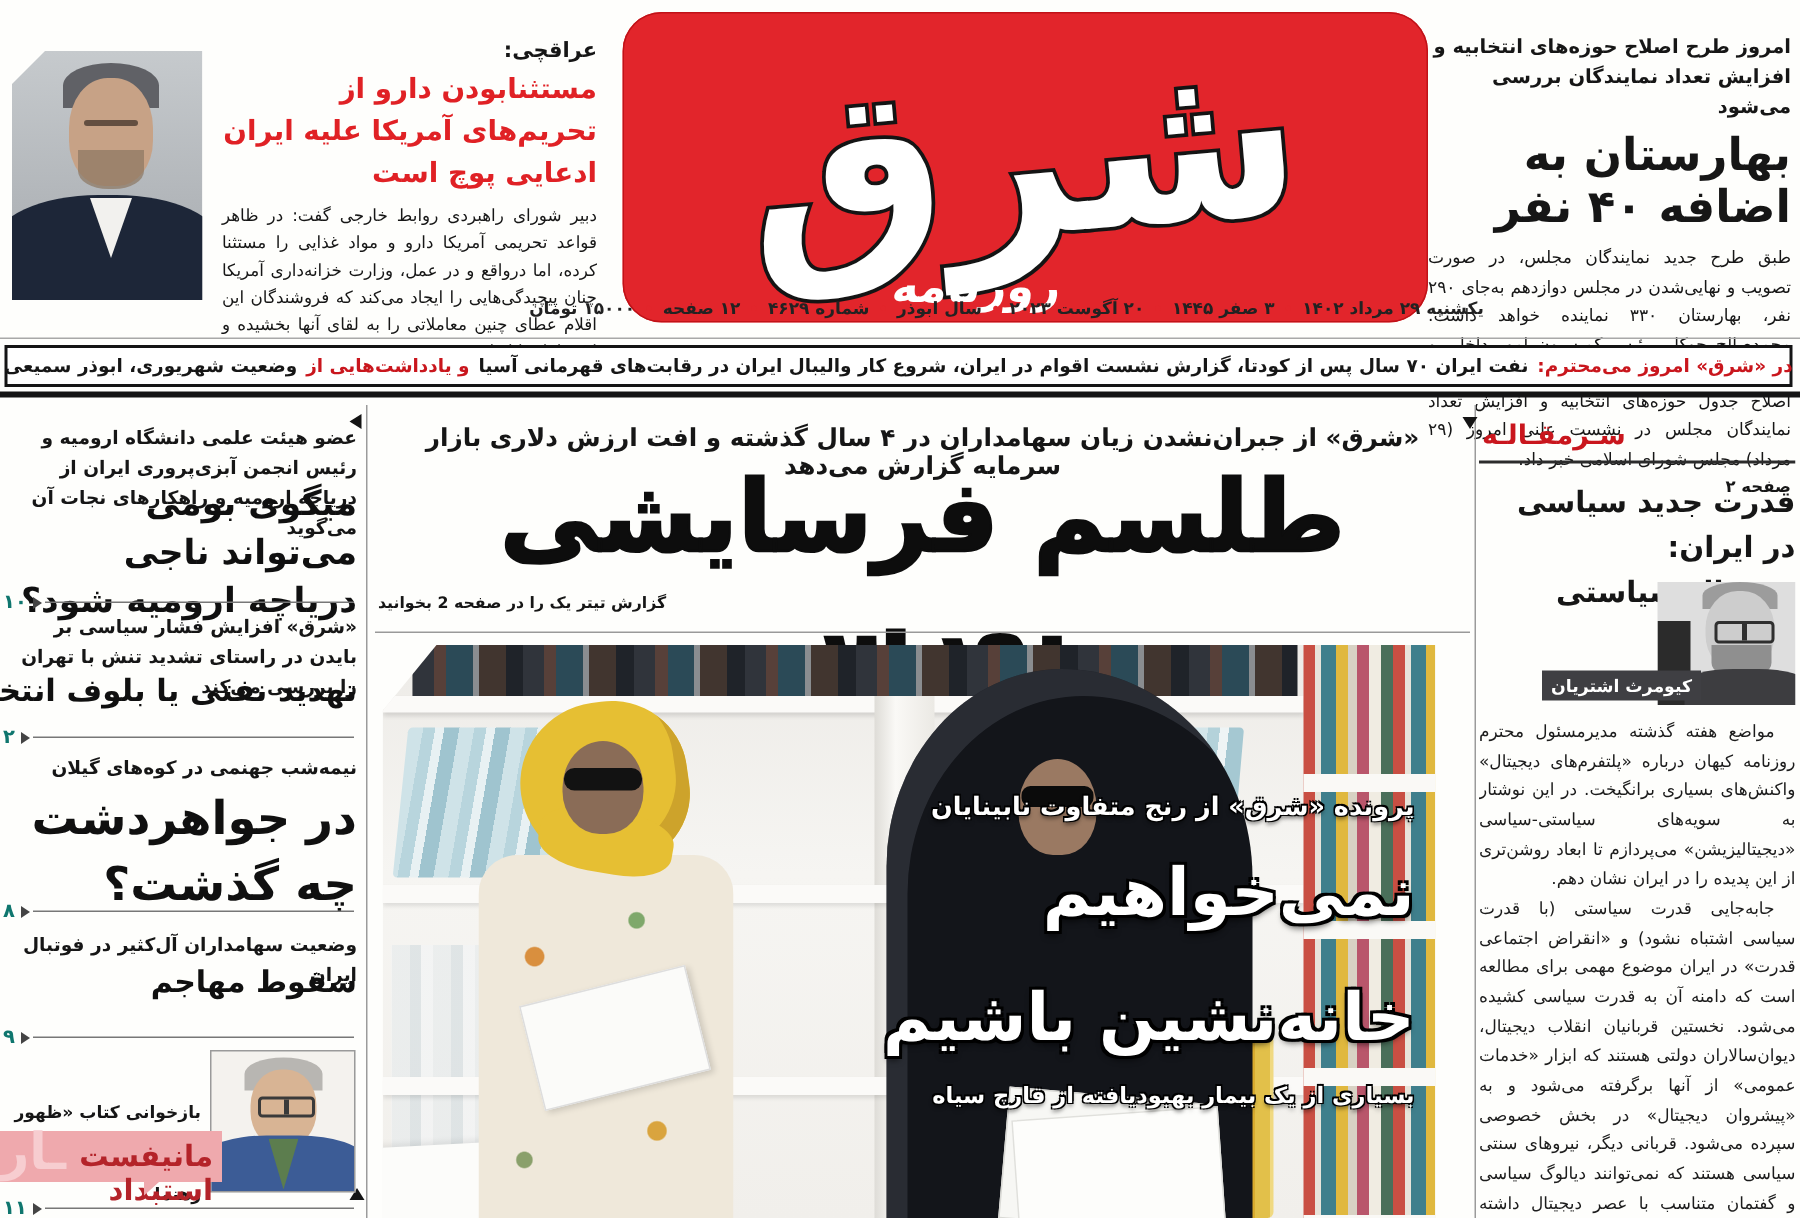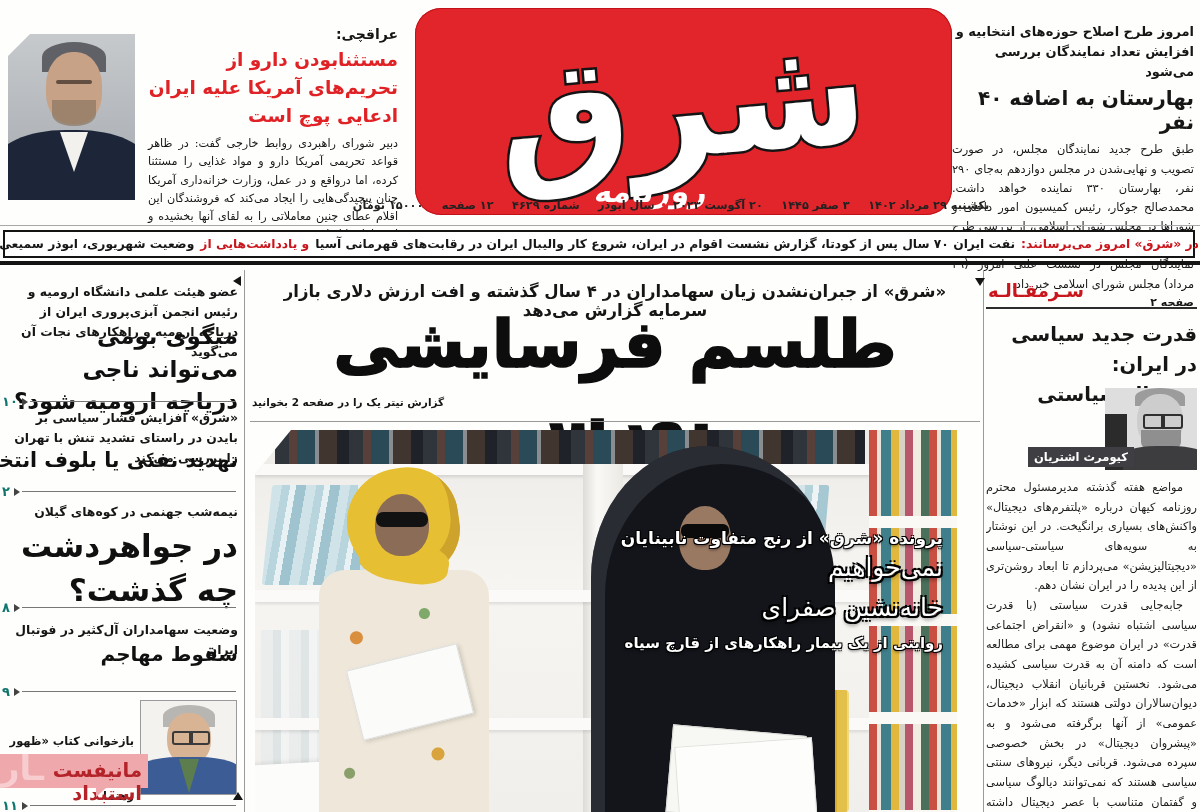--- a/index.html
+++ b/index.html
@@ -7,21 +7,21 @@
        font-family:"DejaVu Sans",sans-serif;color:#161616;}
   #page{position:relative;width:1200px;height:812px;background:#fefefc;direction:rtl;}
   .abs{position:absolute;}
   .b{font-weight:bold;}
   .jt{text-align:justify;text-align-last:right;}
   .red{color:#c9161d;}
 
   
   #hdr-right{left:952px;top:22px;width:242px;text-align:right;}
   #hdr-right .kick{font-size:13px;line-height:1.55;}
-  #hdr-right .hl{font-size:20px;margin-top:4px;letter-spacing:-.5px;}
+  #hdr-right .hl{font-size:30px;margin-top:4px;letter-spacing:-.5px;}
   #hdr-right .bd{font-size:11.4px;line-height:1.68;margin-top:6px;}
   #hdr-right .pref{font-size:11px;margin-top:2px;}
 
   #logo-box{left:415px;top:8px;width:537px;height:207px;background:#e2252b;
             border-radius:26px;box-shadow:0 0 0 1px #c01218 inset;}
   #logo-box svg{position:absolute;left:0;top:0;}
   #logo-sub{position:absolute;left:180px;bottom:6px;color:#fff;font-size:30px;
             font-weight:bold;transform:skewX(-8deg);}
 
   #dateline{left:388px;top:199px;width:566px;display:flex;justify-content:center;
@@ -157,22 +157,22 @@
      background:repeating-linear-gradient(90deg,#e2c04a 0 10px,#f0d981 10px 16px,#d9ab2e 16px 26px);}
   .rw-chador{left:336px;top:16px;width:244px;height:366px;background:#13151a;
              border-radius:48% 52% 0 0/36% 38% 0 0;box-shadow:inset 14px 18px 0 rgba(60,64,72,.55);}
   .rw-face{left:424px;top:76px;width:52px;height:64px;background:#9a7962;border-radius:50% 50% 44% 44%;}
   .rw-shades{left:426px;top:94px;width:48px;height:14px;background:#0b0b0b;border-radius:6px;}
   .rw-papers1{left:414px;top:300px;width:132px;height:86px;background:#f7f7f4;border:1px solid #d9d9d5;transform:rotate(5deg);}
   .rw-papers2{left:422px;top:312px;width:136px;height:84px;background:#fdfdfb;border:1px solid #e0e0dc;transform:rotate(-4deg);}
   #ph-overlay{position:absolute;left:170px;right:14px;top:98px;text-align:right;z-index:10;color:#fff;direction:rtl;}
   #ph-overlay .ol-s{font-size:17px;font-weight:bold;
      text-shadow:-1px -1px 0 #000,1px -1px 0 #000,-1px 1px 0 #000,1px 1px 0 #000,0 2px 3px rgba(0,0,0,.55);}
-  #ph-overlay .ol-b{font-size:25px;font-weight:normal;line-height:1.6;letter-spacing:-1px;
-     text-shadow:-2px -2px 0 #000,2px -2px 0 #000,-2px 2px 0 #000,2px 2px 0 #000,0 3px 4px rgba(0,0,0,.6);}
+  #ph-overlay .ol-b{font-size:44px;font-weight:bold;line-height:1.6;letter-spacing:-1px;
+     text-shadow:-2px -2px 0 #000,2px -2px 0 #000,-2px 2px 0 #000,2px 2px 0 #000,0 3px 4px rgba(0,0,0,.6);margin-top:13px;}
   #ph-overlay .ol-c{font-size:15px;font-weight:bold;margin-top:6px;
      text-shadow:-1px -1px 0 #000,1px -1px 0 #000,-1px 1px 0 #000,1px 1px 0 #000,0 2px 3px rgba(0,0,0,.55);}
 
   
   #edcol{left:986px;top:270px;width:211px;height:542px;overflow:hidden;}
   #ed-label{position:absolute;left:2px;top:10px;font-size:18px;font-weight:bold;color:#c9161d;letter-spacing:2px;}
   #ed-rule{position:absolute;left:0;right:0;top:37px;height:2px;background:#2c2c2c;}
   #ed-hl{position:absolute;right:0;left:0;top:50px;text-align:right;font-size:19.5px;
          font-weight:bold;line-height:1.55;letter-spacing:-.4px;}
   #portrait-b{position:absolute;left:119px;top:118px;width:92px;height:82px;background:#dedede;overflow:hidden;}
@@ -230,21 +230,21 @@
       <div class="kick b">عراقچی:</div>
       <div class="hl b">مستثنابودن دارو از تحریم‌های آمریکا علیه ایران ادعایی پوچ است</div>
       <div class="bd jt">دبیر شورای راهبردی روابط خارجی گفت: در ظاهر قواعد تحریمی آمریکا دارو و مواد غذایی را مستثنا کرده، اما درواقع و در عمل، وزارت خزانه‌داری آمریکا چنان پیچیدگی‌هایی را ایجاد می‌کند که فروشندگان این اقلام عطای چنین معاملاتی را به لقای آنها بخشیده و از معامله با ایران منصرف می‌شوند.</div>
       <div class="pref b">صفحه ۲</div>
     </div>
   </div>
 
   <div class="abs" id="hdr-rule"></div>
 
   <div class="abs" id="strip">
-    <span class="red">در «شرق» امروز می‌برسانند:</span>
+    <span class="red">در «شرق» امروز می‌محترم:</span>
     <span>نفت ایران ۷۰ سال پس از کودتا، گزارش نشست اقوام در ایران، شروع کار والیبال ایران در رقابت‌های قهرمانی آسیا</span>
     <span class="red">و یادداشت‌هایی از</span>
     <span>وضعیت شهریوری، ابوذر سمیعی</span>
   </div>
   <div class="abs" id="thick-rule"></div>
 
   <div class="abs vline" id="vl-left"></div>
   <div class="abs vline" id="vl-right"></div>
   <div class="abs tri" id="tri-l1"></div>
   <div class="abs tri" id="tri-l2"></div>
@@ -332,22 +332,22 @@
     <div class="lw-shades"></div>
     <div class="lw-papers"></div>
     <div class="rw-chador"></div>
     <div class="rw-face"></div>
     <div class="rw-shades"></div>
     <div class="rw-papers1"></div>
     <div class="rw-papers2"></div>
     <div id="ph-overlay">
       <div class="ol-s">پرونده «شرق» از رنج متفاوت نابینایان</div>
       <div class="ol-b">نمی‌خواهیم</div>
-      <div class="ol-b">خانه‌نشین صفرای</div>
-      <div class="ol-c">روایتی از یک بیمار راهکارهای از قارچ سیاه</div>
+      <div class="ol-b">خانه‌نشین باشیم</div>
+      <div class="ol-c">بسیاری از یک بیمار بهبودیافته از قارچ سیاه</div>
     </div>
   </div>
 
   <div class="abs" id="edcol">
     <div id="ed-label">سـرمقـالـه</div>
     <div id="ed-rule"></div>
     <div id="ed-hl">
       <div>قدرت جدید سیاسی در ایران:</div>
       <div>دیجیتالِ سیاستی</div>
     </div>

